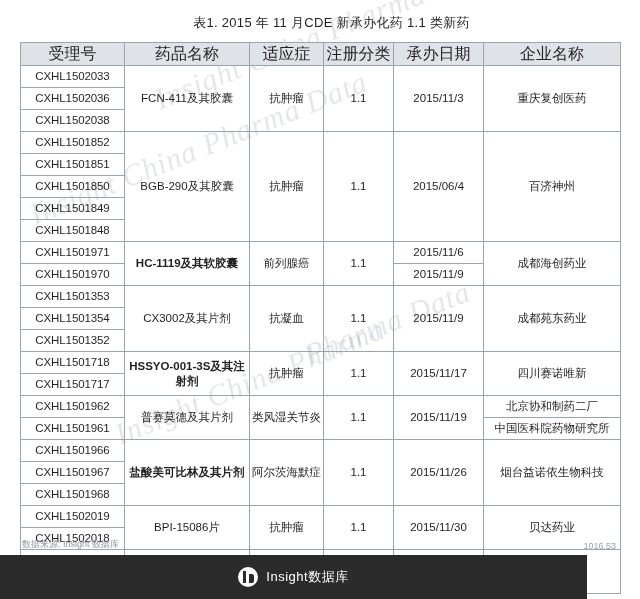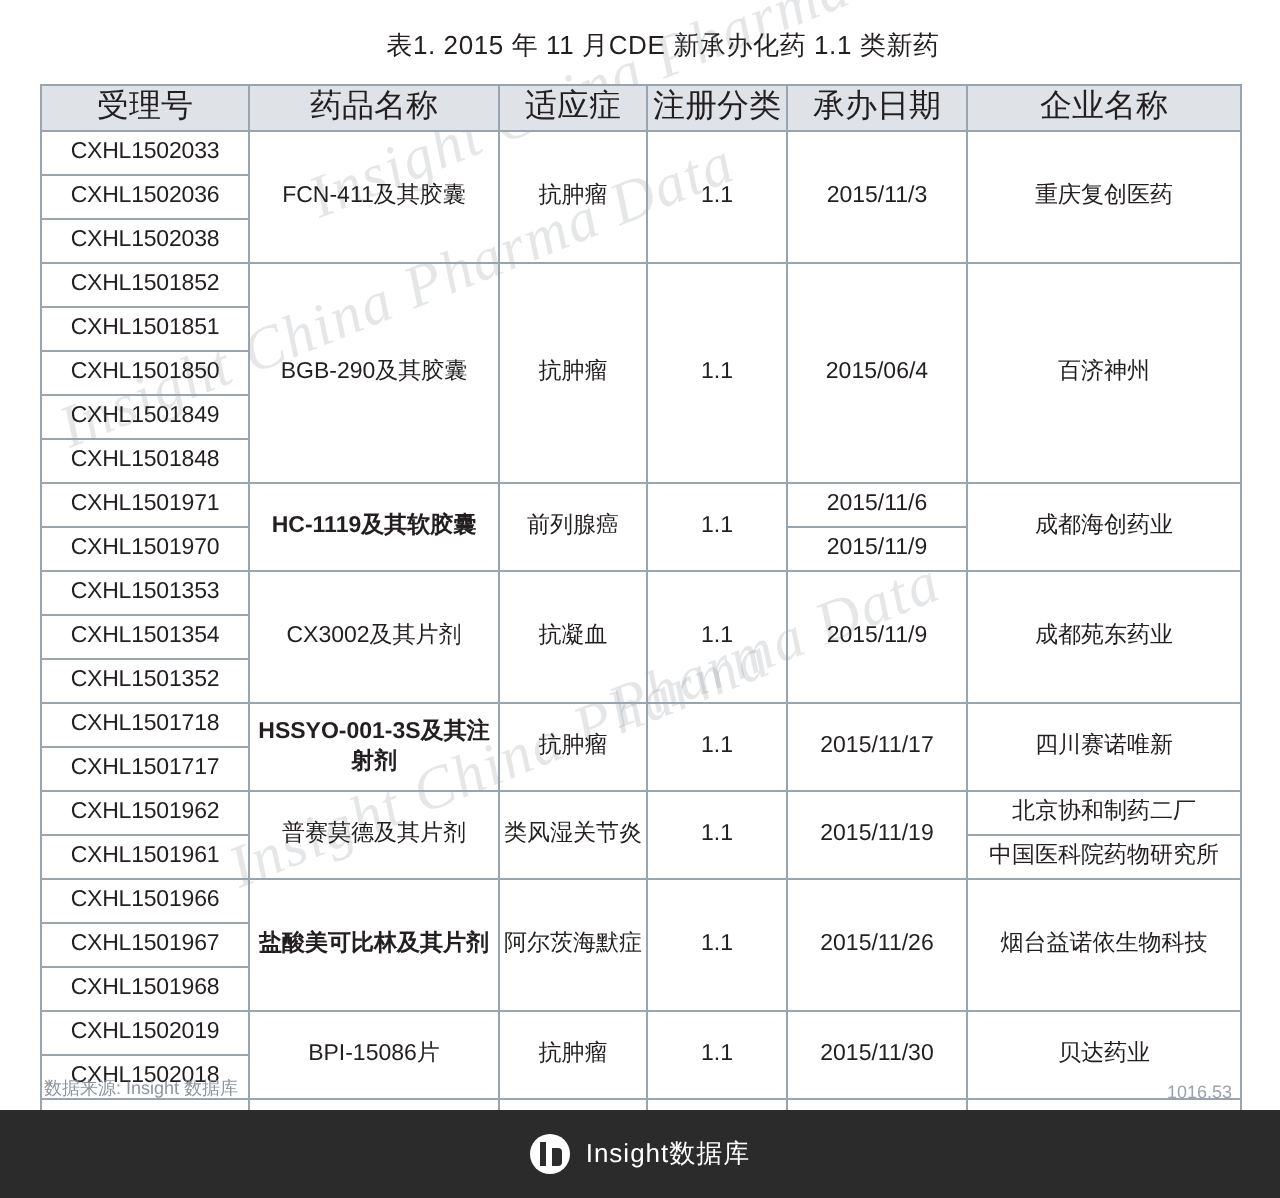--- a/index.html
+++ b/index.html
@@ -125,21 +125,21 @@
     position: absolute;
     right: 24px;
     bottom: 48px;
     font-size: 9px;
     color: #9aa1a8;
   }
   .footer-bar {
     position: absolute;
     left: 0;
     bottom: 0;
-    width: 640px;
+    width: 587px;
     height: 44px;
     background: #2b2b2b;
     display: flex;
     align-items: center;
     justify-content: center;
   }
   .footer-logo {
     display: flex;
     align-items: center;
     gap: 8px;

